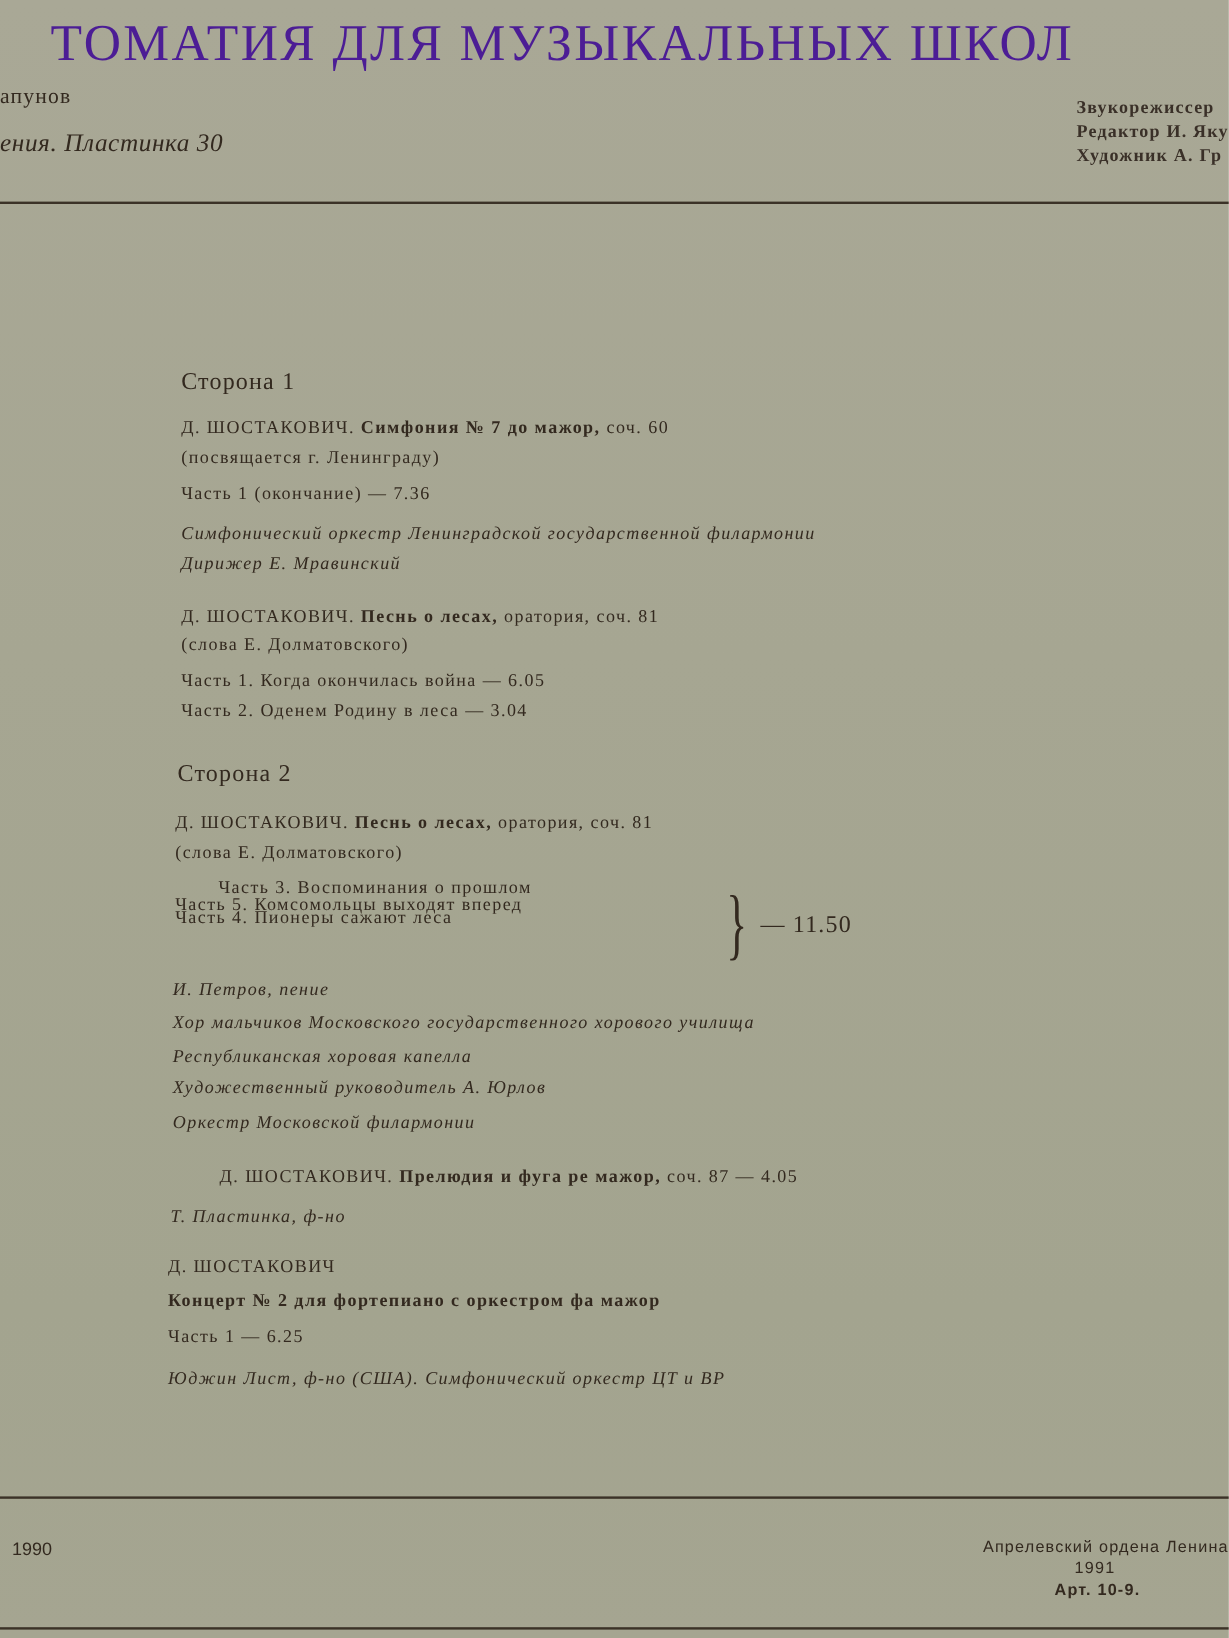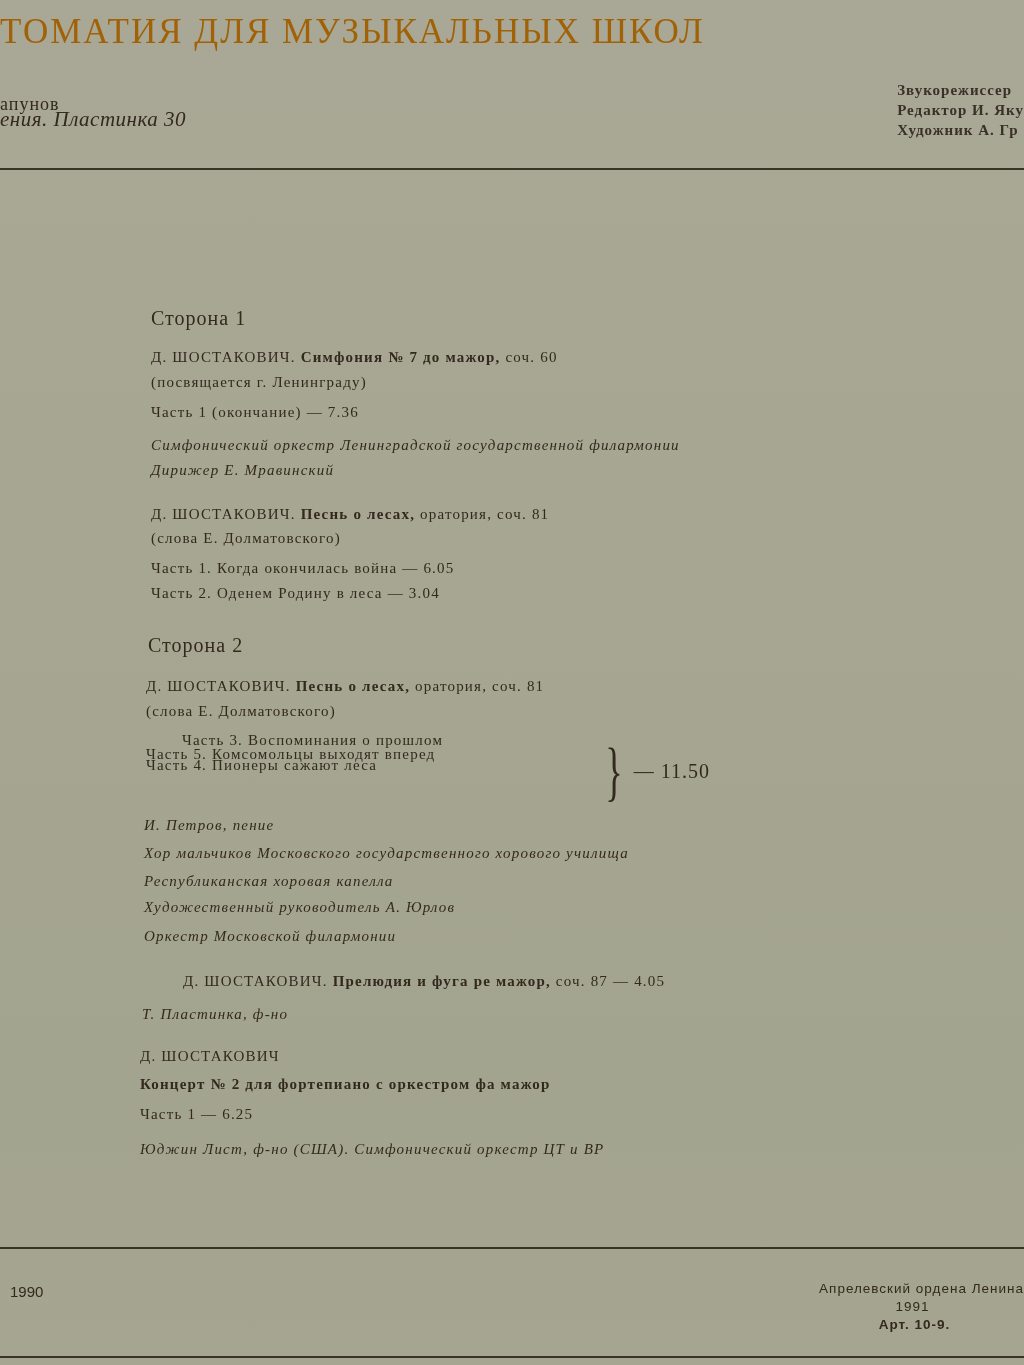--- a/index.html
+++ b/index.html
@@ -3,22 +3,22 @@
 <meta charset="utf-8">
 <style>
   html, body { margin: 0; padding: 0; }
   body {
     width: 1024px; height: 1365px; overflow: hidden; position: relative;
     background: linear-gradient(180deg, #a9a896 0%, #a6a692 40%, #a3a48f 80%, #a5a591 100%);
     color: #33291f;
     font-family: "Liberation Serif", "DejaVu Serif", serif;
   }
   .abs { position: absolute; white-space: nowrap; }
-  .title { font-size: 35px; letter-spacing: 2px; left: 0; top: 12px; color: #a16207; }
-  .composer-top { font-size: 18px; left: 0; top: 70px; letter-spacing: 1px; margin-top: 24px; }
+  .title { font-size: 43px; letter-spacing: 2px; left: 0; top: 12px; color: #4c1d95; padding-left: 42px; }
+  .composer-top { font-size: 18px; left: 0; top: 70px; letter-spacing: 1px; }
   .subtitle { font-size: 21px; font-style: italic; left: 0; top: 107px; letter-spacing: 0.5px; }
   .credits { right: 0; top: 80px; font-size: 15px; line-height: 20px; letter-spacing: 1px; font-weight: bold; color: #3a3028; }
   .credits div { white-space: nowrap; }
   .rule { position: absolute; left: 0; width: 1024px; height: 2px; background: #3b3227; }
   .side { font-size: 20px; letter-spacing: 1px; }
   .line { font-size: 15px; letter-spacing: 1.2px; }
   .b { font-weight: bold; }
   .i { font-style: italic; }
   .brace-wrap { position: absolute; left: 598px; top: 738px; display: flex; align-items: center; }
   .brace { font-size: 66px; line-height: 66px; transform: scaleX(0.55); font-weight: 300; color: #33291f; }

